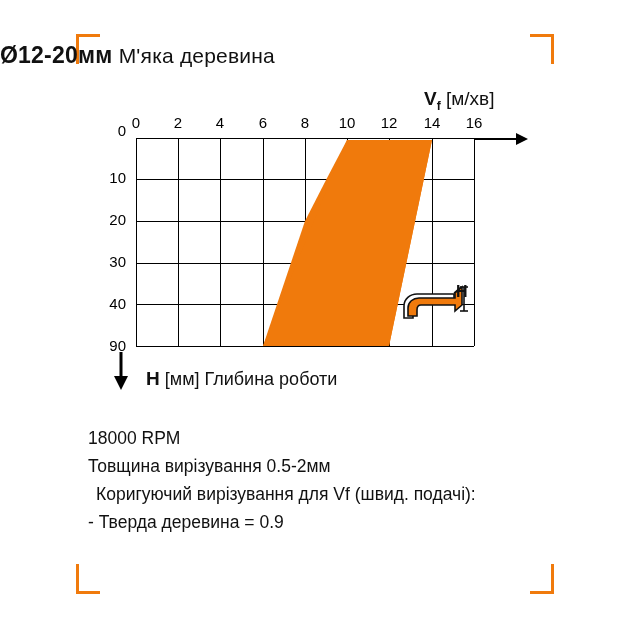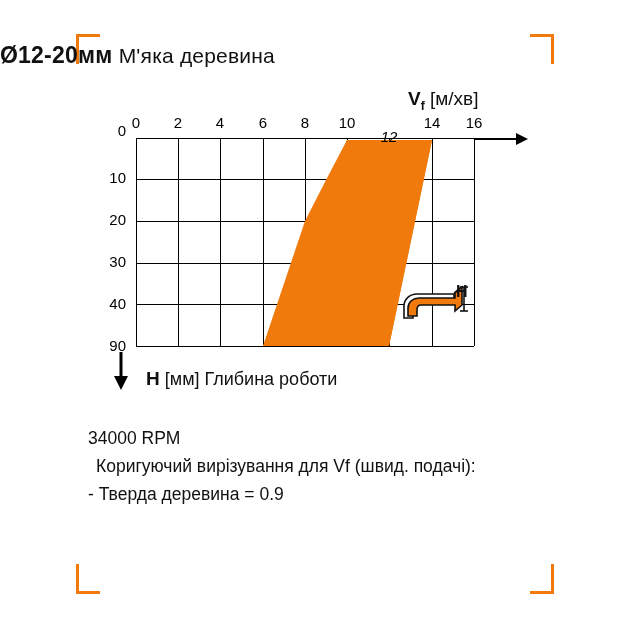--- a/index.html
+++ b/index.html
@@ -44,21 +44,21 @@
   .arrow-y{
     position:absolute;left:111px;top:352px;width:20px;height:40px;
   }
 
   
   .xtick{position:absolute;font-size:15px;color:#000;text-align:center;width:24px;}
   .ytick{position:absolute;font-size:15px;color:#000;text-align:right;width:26px;}
 
   
   #vf-label{
-    position:absolute;left:408px;top:88px;font-size:19px;white-space:nowrap;
+    position:absolute;left:424px;top:88px;font-size:19px;white-space:nowrap;
   }
   #vf-label b{font-weight:bold;}
   #vf-label sub{font-size:12px;font-weight:bold;}
   #h-label{
     position:absolute;left:146px;top:368px;font-size:18px;white-space:nowrap;text-align:center;
   }
   #h-label b{font-weight:bold;font-size:19px;}
 
   
   #band{position:absolute;left:136px;top:138px;width:338px;height:210px;}
@@ -121,21 +121,21 @@
   <line x1="10" y1="0" x2="10" y2="26" stroke="#000" stroke-width="3"></line>
   <polygon points="3,24 17,24 10,38" fill="#000"></polygon>
 </svg>
 
 <div class="xtick" style="left:124px;top:114px;">0</div>
 <div class="xtick" style="left:166px;top:114px;">2</div>
 <div class="xtick" style="left:208px;top:114px;">4</div>
 <div class="xtick" style="left:251px;top:114px;">6</div>
 <div class="xtick" style="left:293px;top:114px;">8</div>
 <div class="xtick" style="left:335px;top:114px;">10</div>
-<div class="xtick" style="left:377px;top:128px;font-style:italic;">12</div>
+<div class="xtick" style="left:377px;top:114px;">12</div>
 <div class="xtick" style="left:420px;top:114px;">14</div>
 <div class="xtick" style="left:462px;top:114px;">16</div>
 
 <div class="ytick" style="left:100px;top:122px;">0</div>
 <div class="ytick" style="left:100px;top:169px;">10</div>
 <div class="ytick" style="left:100px;top:211px;">20</div>
 <div class="ytick" style="left:100px;top:253px;">30</div>
 <div class="ytick" style="left:100px;top:295px;">40</div>
 <div class="ytick" style="left:100px;top:337px;">90</div>
 
@@ -152,16 +152,17 @@
   <path d="M6,46 L6,34 C6,27 12,22 19,22 L56,22 L56,30 L22,30 C17,30 15,33 15,37 L15,46 Z" fill="#ffffff" stroke="#111" stroke-width="1.6"></path>
   <path d="M10,44 L10,36 C10,30 15,26 21,26 L57,26 L57,21 L64,15 L64,33 L57,39 L57,33 L23,33 C20,33 19,35 19,38 L19,44 Z" fill="#f07a0c" stroke="#111" stroke-width="1.6"></path>
   <path d="M56,21 L63,15" stroke="#111" stroke-width="1.4" fill="none"></path>
   <line x1="66" y1="15" x2="66" y2="39" stroke="#111" stroke-width="1.6"></line>
   <line x1="62" y1="15" x2="70" y2="15" stroke="#111" stroke-width="1.6"></line>
   <line x1="62" y1="39" x2="70" y2="39" stroke="#111" stroke-width="1.6"></line>
 </svg>
 <div id="tool-h">H</div>
 
 <div id="notes">
-  <div>34000 RPM</div>
+  <div>18000 RPM</div>
+  <div>Товщина вирізування 0.5-2мм</div>
   <div class="ind">Коригуючий вирізування для Vf (швид. подачі):</div>
   <div>- Тверда деревина  = 0.9</div>
 </div>
 
 </body></html>

